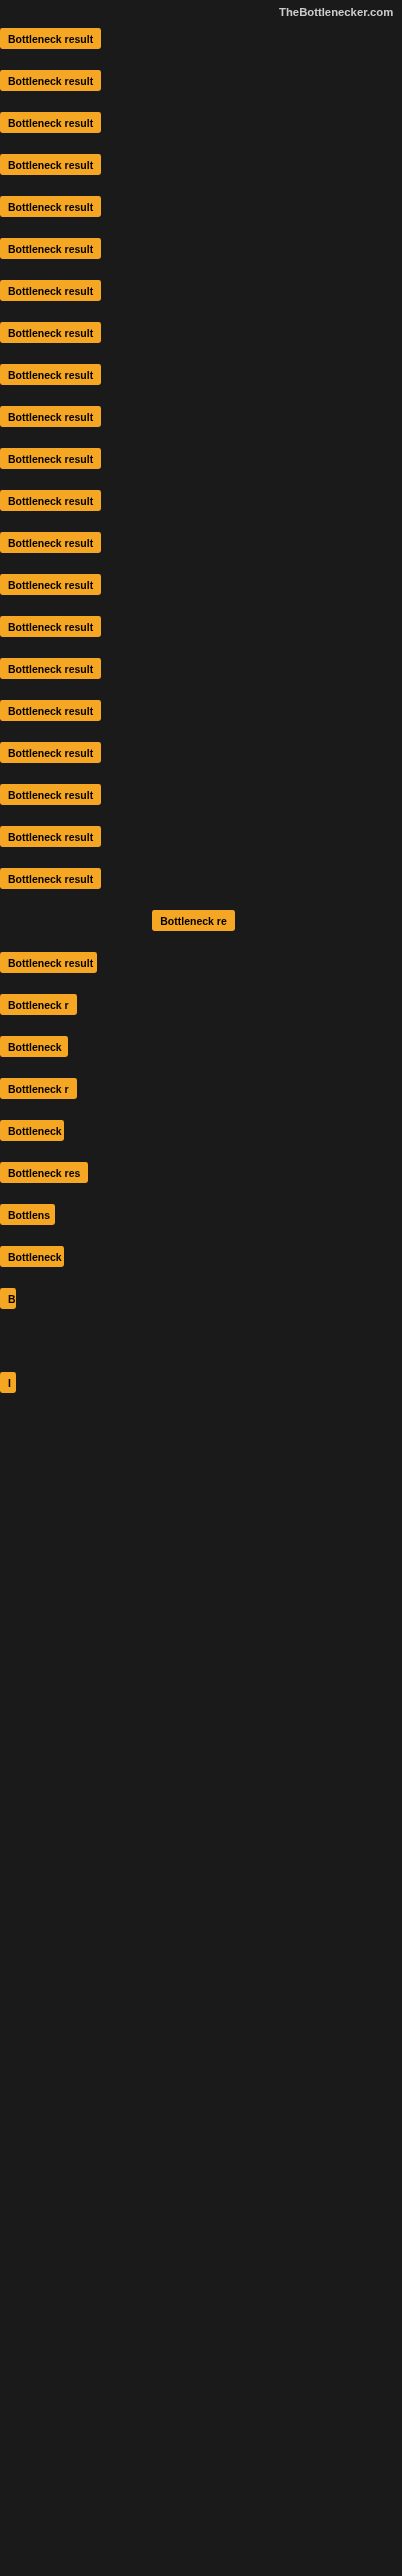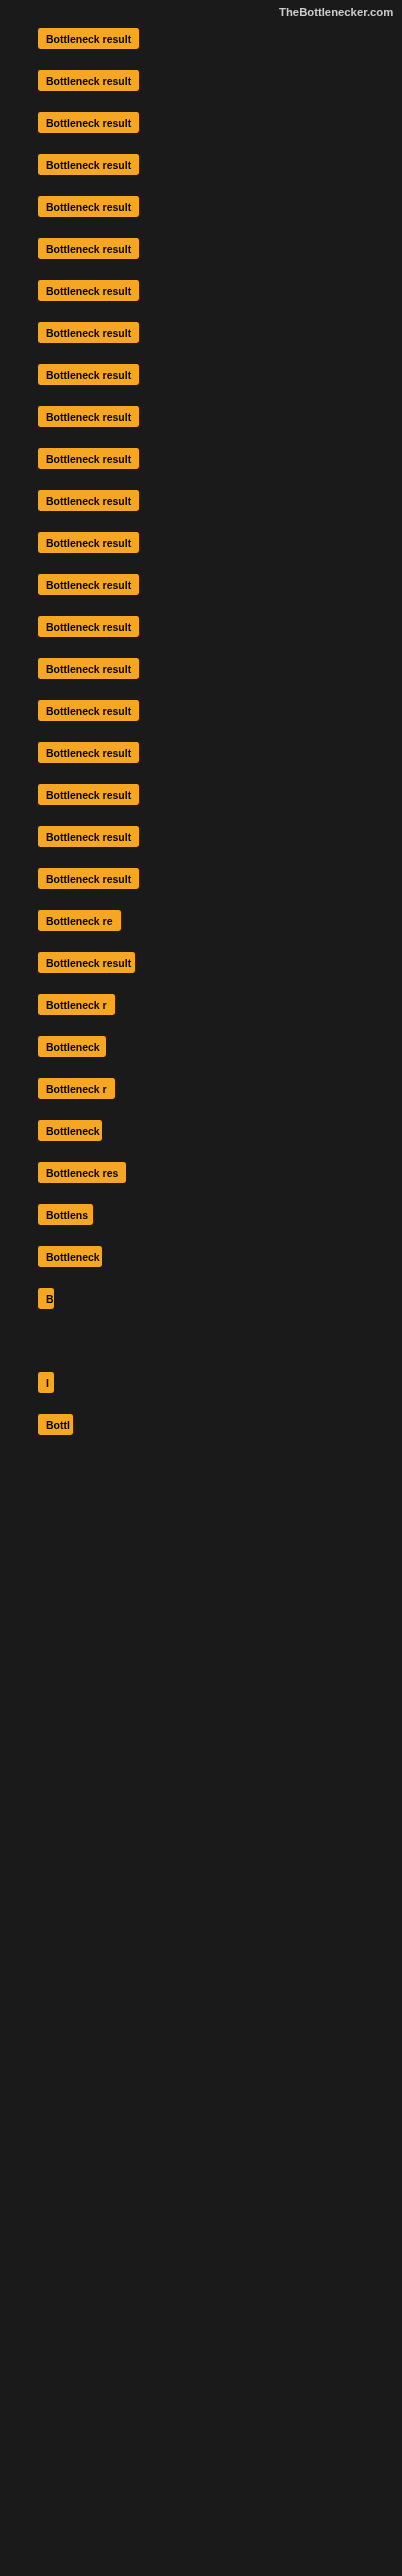--- a/index.html
+++ b/index.html
@@ -20,21 +20,20 @@
       color: #cccccc;
       font-size: 11.3px;
       font-weight: bold;
     }
     .bottleneck-item {
       position: relative;
       margin: 0 16px 8px 0;
       height: 34px;
       display: flex;
       align-items: center;
-      padding-left: 38px;
     }
     .bottleneck-badge {
       background-color: #f5a623;
       color: #000;
       font-size: 10.5px;
       font-weight: bold;
       padding: 4.8px 8px;
       border-radius: 2.4px;
       white-space: nowrap;
       overflow: hidden;
@@ -105,21 +104,21 @@
     </div>
     <div class="bottleneck-item" style="margin-bottom: 8px;">
       <span class="bottleneck-badge" style="max-width: 111px;">Bottleneck result</span>
     </div>
     <div class="bottleneck-item" style="margin-bottom: 8px;">
       <span class="bottleneck-badge" style="max-width: 111px;">Bottleneck result</span>
     </div>
     <div class="bottleneck-item" style="margin-bottom: 8px;">
       <span class="bottleneck-badge" style="max-width: 105px;">Bottleneck result</span>
     </div>
-    <div class="bottleneck-item" style="margin-bottom: 8px;">
+    <div class="bottleneck-item" style="margin-bottom: 8px; justify-content: center;">
       <span class="bottleneck-badge" style="max-width: 87px;">Bottleneck re</span>
     </div>
     <div class="bottleneck-item" style="margin-bottom: 8px;">
       <span class="bottleneck-badge" style="max-width: 97px;">Bottleneck result</span>
     </div>
     <div class="bottleneck-item" style="margin-bottom: 8px;">
       <span class="bottleneck-badge" style="max-width: 79px;">Bottleneck r</span>
     </div>
     <div class="bottleneck-item" style="margin-bottom: 8px;">
       <span class="bottleneck-badge" style="max-width: 68px;">Bottleneck</span>
@@ -139,17 +138,14 @@
     <div class="bottleneck-item" style="margin-bottom: 8px;">
       <span class="bottleneck-badge" style="max-width: 64px;">Bottleneck</span>
     </div>
     <div class="bottleneck-item" style="margin-bottom: 8px;">
       <span class="bottleneck-badge" style="max-width: 14.5px;">B</span>
     </div>
     <div class="bottleneck-item" style="margin-bottom: 8px; height: 34px;"></div>
     <div class="bottleneck-item" style="margin-bottom: 8px;">
       <span class="bottleneck-badge" style="max-width: 8px;">I</span>
     </div>
-    <div class="bottleneck-item" style="margin-bottom: 8px;">
-      <span class="bottleneck-badge" style="max-width: 35px;">Bottl</span>
-    </div>
   </div>
 
 
 </body></html>

